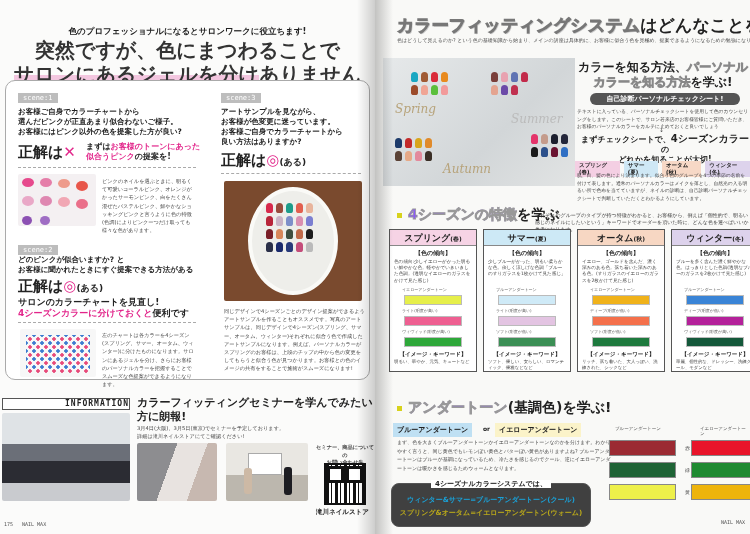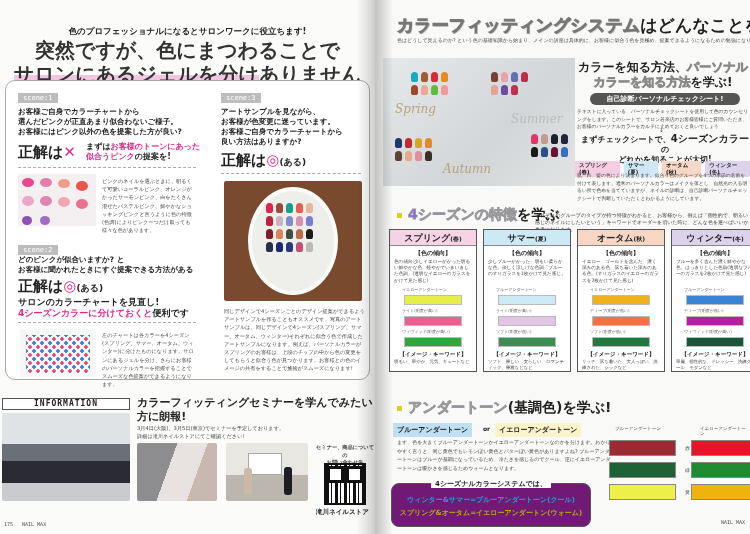--- a/index.html
+++ b/index.html
@@ -17,21 +17,21 @@
 .q{position:absolute;font-size:7.5px;font-weight:bold;line-height:10px;color:#222}
 .ans{position:absolute;font-size:15px;font-weight:bold;color:#222;white-space:nowrap}
 .ans .x{color:#e2258a}
 .ans .o{color:#e2258a}
 .ans small{font-size:9px}
 .sub{position:absolute;font-size:9px;font-weight:bold;line-height:11px}
 .pink{color:#e2258a}
 .dash{position:absolute;border-top:1px dashed #aaa}
 .body{position:absolute;font-size:5.2px;line-height:8.2px;color:#444}
 .ph{position:absolute;border-radius:2px;overflow:hidden}
-.info-tag{position:absolute;left:2px;top:398px;width:128px;height:12px;border:1px solid #555;font-size:8px;font-weight:bold;letter-spacing:1px;text-align:center;line-height:10px;font-family:"DejaVu Sans Mono",monospace;background:#fff}
+.info-tag{position:absolute;left:2px;top:398px;width:128px;height:12px;border:1px solid #555;font-size:8px;font-weight:bold;letter-spacing:1px;text-align:right;line-height:10px;font-family:"DejaVu Sans Mono",monospace;background:#fff}
 .seminar-h{position:absolute;left:137px;top:396px;font-size:11px;font-weight:bold;line-height:14px;color:#222}
 .small{position:absolute;font-size:5.2px;line-height:7.5px;color:#444}
 .qr{position:absolute;left:324px;top:463px;width:42px;height:42px;background:
 repeating-linear-gradient(90deg,#111 0 3px,#fff 3px 5px,#111 5px 6px,#fff 6px 9px),
 #fff;border:2px solid #111}
 .qr:before,.qr:after{content:"";position:absolute;width:11px;height:11px;border:3px solid #111;background:#fff}
 .qr:before{left:1px;top:1px}.qr:after{right:1px;top:1px}
 .folio{position:absolute;font-size:5px;color:#555;font-family:"DejaVu Sans Mono",monospace}
 
 .r-title{position:absolute;left:22px;top:14px;font-size:17px;font-weight:bold;white-space:nowrap;color:#222}
@@ -55,21 +55,21 @@
 .scard .hd{height:16px;font-size:9px;font-weight:bold;text-align:center;line-height:16px;border-bottom:1px solid #888}
 .scard .hd small{font-size:6px}
 .scard .tl{font-size:6px;font-weight:bold;text-align:center;margin-top:3px}
 .scard .tx{font-size:4.6px;line-height:6.2px;padding:1px 4px;color:#444;height:26px;overflow:hidden}
 .scard .lb{font-size:4px;color:#555;padding-left:12px;margin-top:3px}
 .scard .bar{margin:3px 0 0 14px;width:58px;height:10px;border:1px solid #bbb}
 .scard .kw{font-size:5.5px;font-weight:bold;text-align:center;margin-top:4px}
 .scard .kt{font-size:4.4px;line-height:6px;padding:1px 4px;color:#444}
 .ut-tag{position:absolute;top:423px;font-size:7px;font-weight:bold;padding:2px 4px}
 .ut-body{position:absolute;left:22px;top:438px;width:215px;font-size:5px;line-height:8.5px;color:#444}
-.ut-box{position:absolute;left:16px;top:483px;width:200px;height:44px;border:1.5px solid #555;border-radius:8px;background:#701a75}
+.ut-box{position:absolute;left:16px;top:483px;width:200px;height:44px;border:1.5px solid #555;border-radius:8px;background:#404040}
 .ut-box .t{position:absolute;top:-5px;left:0;width:100%;text-align:center;font-size:7px;font-weight:bold}
 .ut-box .t span{background:#fff;padding:0 4px}
 .ut-box .l{position:absolute;left:0;width:100%;text-align:center;font-size:7px;font-weight:bold}
 .cmp-lbl{position:absolute;top:426px;font-size:4.5px;color:#555}
 .cmp{position:absolute;width:67px;height:16px;border:1px solid #888}
 .cmp-mid{position:absolute;left:310px;font-size:5px;color:#555}
 </style>
 </head>
 <body>
 

